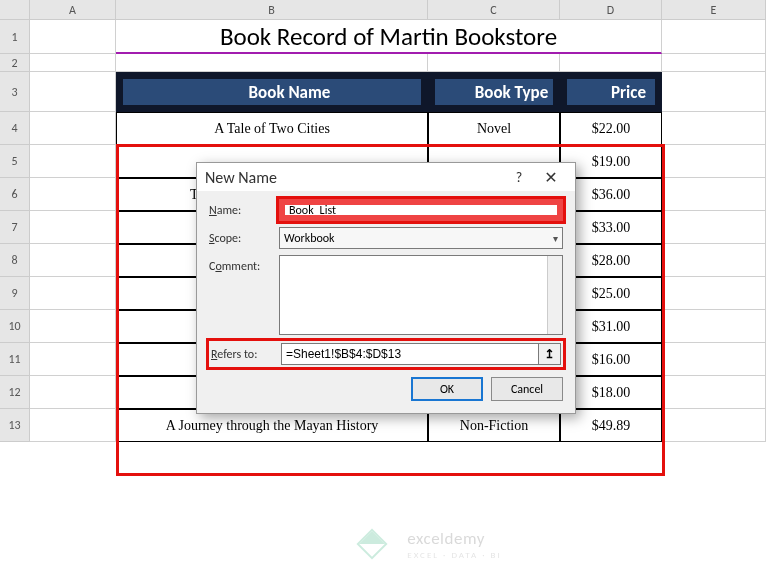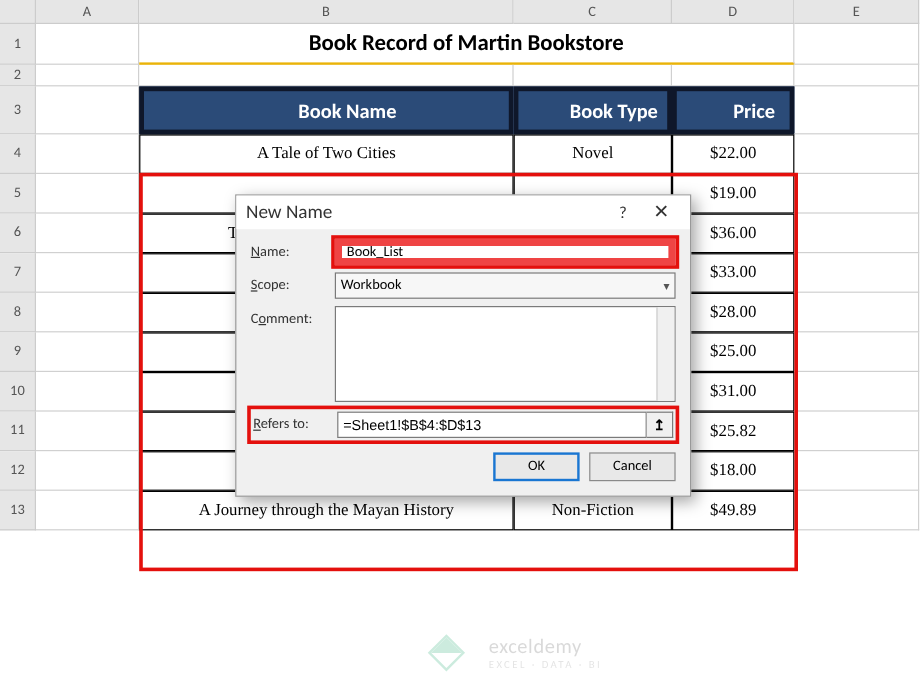--- a/index.html
+++ b/index.html
@@ -41,31 +41,31 @@
   overflow: hidden;
   white-space: nowrap;
 }
 .colA { width: 86px; }
 .colB { width: 312px; }
 .colC { width: 132px; }
 .colD { width: 102px; }
 .colE { width: 104px; }
 .title-row .cell { height: 34px; }
 .title-cell {
-  font-weight: bold; font-size: 19px;
+  font-weight: normal; font-size: 25px;
   justify-content: center;
-  border-bottom: 2px solid #eab308;
+  border-bottom: 2px solid #a21caf;
 }
 .spacer-row .cell { height: 18px; }
 .hdr-row .cell { height: 40px; }
 .hdrcell {
   background: #2b4b78;
   color: #fff; font-weight: bold; font-size: 17px;
   justify-content: center;
-  border: 4px solid #0f172a;
+  border: 7px solid #0f172a;
   padding-left: 39px;
 }
 .data-row .cell { height: 33px; }
 .data-row .colB, .data-row .colC {
   justify-content: center;
   font-family: "Times New Roman", serif;
   font-size: 14px;
   border: 1px solid #000;
 }
 .data-row .colD {
@@ -283,21 +283,21 @@
       <div class="cell colB">History</div>
       <div class="cell colC"></div>
       <div class="cell colD">$31.00</div>
       <div class="cell colE"></div>
     </div>
   <div class="row data-row">
       <div class="rownum">11</div>
       <div class="cell colA"></div>
       <div class="cell colB"></div>
       <div class="cell colC"></div>
-      <div class="cell colD">$25.82</div>
+      <div class="cell colD">$16.00</div>
       <div class="cell colE"></div>
     </div>
   <div class="row data-row">
       <div class="rownum">12</div>
       <div class="cell colA"></div>
       <div class="cell colB"></div>
       <div class="cell colC"></div>
       <div class="cell colD">$18.00</div>
       <div class="cell colE"></div>
     </div>

